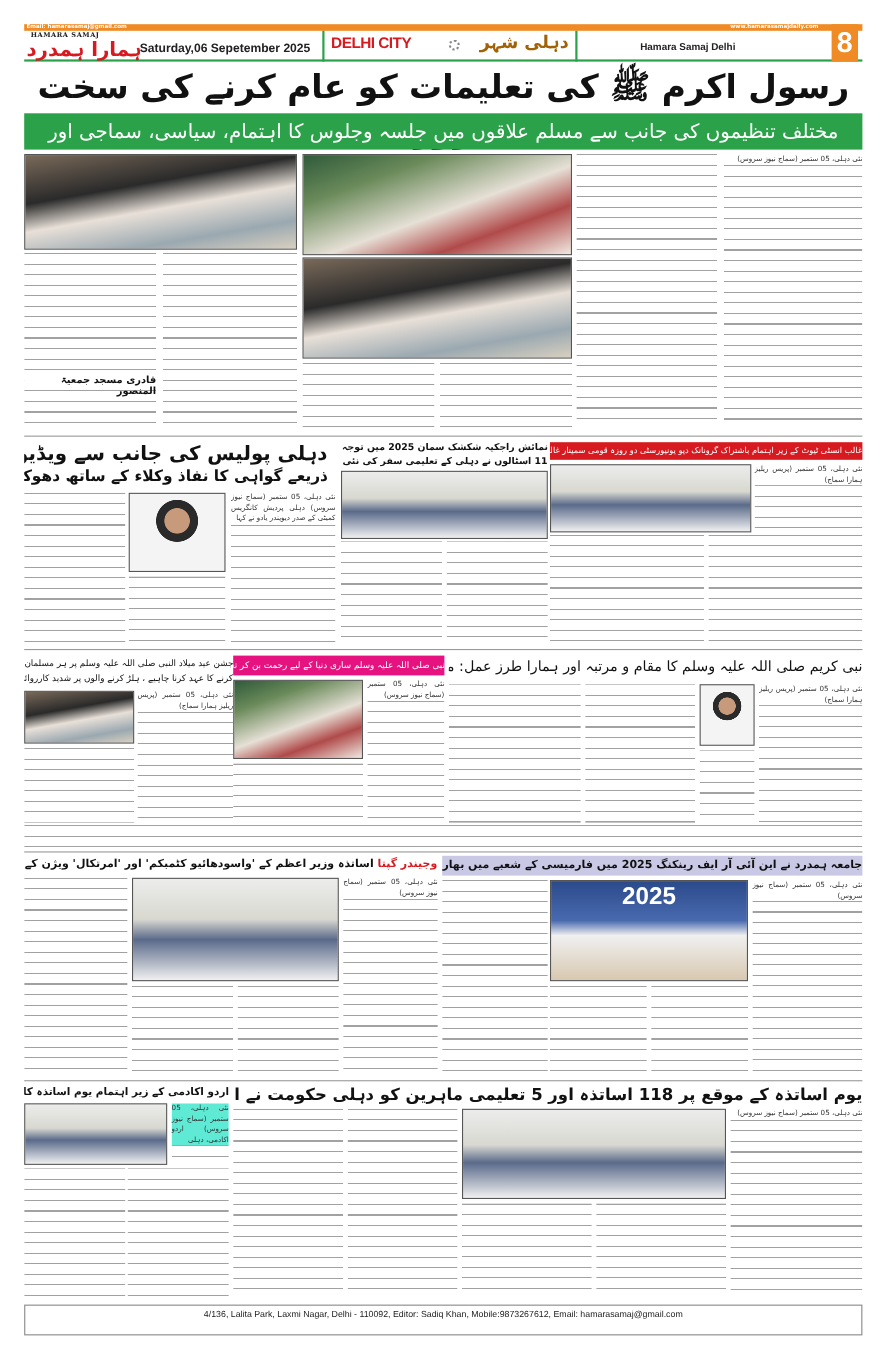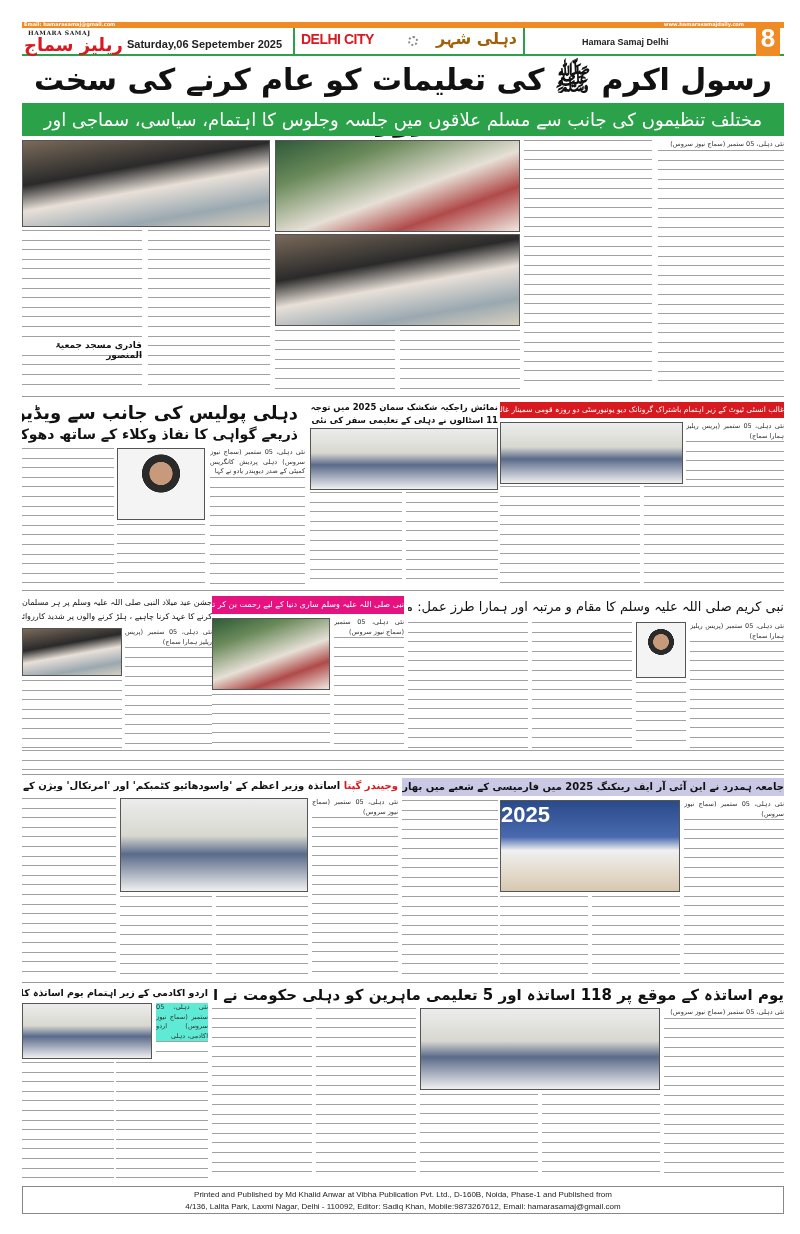--- a/index.html
+++ b/index.html
@@ -42,21 +42,21 @@
 </style>
 </head>
 <body>
 
 <div class="abs orange-bar">
   <span class="email">Email: hamarasamaj@gmail.com</span>
   <span class="web">www.hamarasamajdaily.com</span>
 </div>
 <div class="abs masthead">
   <span class="logo-en">HAMARA SAMAJ</span>
-  <span class="logo-ur">ریلیز سماج</span>
+  <span class="logo-ur">ہمارا ہمدرد</span>
   <span class="date">Saturday,06 Sepetember 2025</span>
   <div class="section-box">
     <span class="delhi-city">DELHI CITY</span>
     <span class="sun"></span>
     <span class="delhi-ur">دہلی شہر</span>
   </div>
   <span class="paper-name">Hamara Samaj Delhi</span>
   <span class="page-num">8</span>
 </div>
 
@@ -187,21 +187,21 @@
 <div class="abs text-col" style="left:312px;top:798px;width:86px;height:180px;">
   <div style="background:#fff;">نئی دہلی، 05 ستمبر (سماج نیوز سروس)</div>
   <div class="lines"></div>
 </div>
 
 <div class="abs headline hl-lilac-bg" style="left:402px;top:778px;width:382px;height:18px;font-size:10px;line-height:18px;">جامعہ ہمدرد نے این آئی آر ایف رینکنگ 2025 میں فارمیسی کے شعبے میں بھارت میں پہلا مقام برقرار رکھا</div>
 <div class="abs text-col" style="left:402px;top:800px;width:96px;height:178px;">
     <div class="lines"></div>
   </div>
 <div class="abs photo blue" style="left:500px;top:800px;width:180px;height:92px;">
-  <div style="text-align:left;color:#fff;font-family:'Liberation Sans',sans-serif;font-weight:bold;font-size:22px;line-height:28px;">2025</div>
+  <div style="text-align:center;color:#fff;font-family:'Liberation Sans',sans-serif;font-weight:bold;font-size:22px;line-height:28px;">2025</div>
 </div>
 <div class="abs text-col" style="left:500px;top:896px;width:88px;height:82px;">
     <div class="lines"></div>
   </div>
 <div class="abs text-col" style="left:592px;top:896px;width:88px;height:82px;">
     <div class="lines"></div>
   </div>
 <div class="abs text-col" style="left:684px;top:800px;width:100px;height:178px;">
   <div style="background:#fff;">نئی دہلی، 05 ستمبر (سماج نیوز سروس)</div>
   <div class="lines"></div>
@@ -235,15 +235,14 @@
   </div>
 <div class="abs text-col" style="left:542px;top:1094px;width:118px;height:86px;">
     <div class="lines"></div>
   </div>
 <div class="abs text-col" style="left:664px;top:1008px;width:120px;height:172px;">
   <div style="background:#fff;">نئی دہلی، 05 ستمبر (سماج نیوز سروس)</div>
   <div class="lines"></div>
 </div>
 
 <div class="abs footer">
-  <div>Printed and Published by Md Khalid Anwar at Vibha Publication Pvt. Ltd., D-160B, Noida, Phase-1 and Published from</div>
   <div>4/136, Lalita Park, Laxmi Nagar, Delhi - 110092, Editor: Sadiq Khan, Mobile:9873267612, Email: hamarasamaj@gmail.com</div>
 </div>
 
 </body></html>

